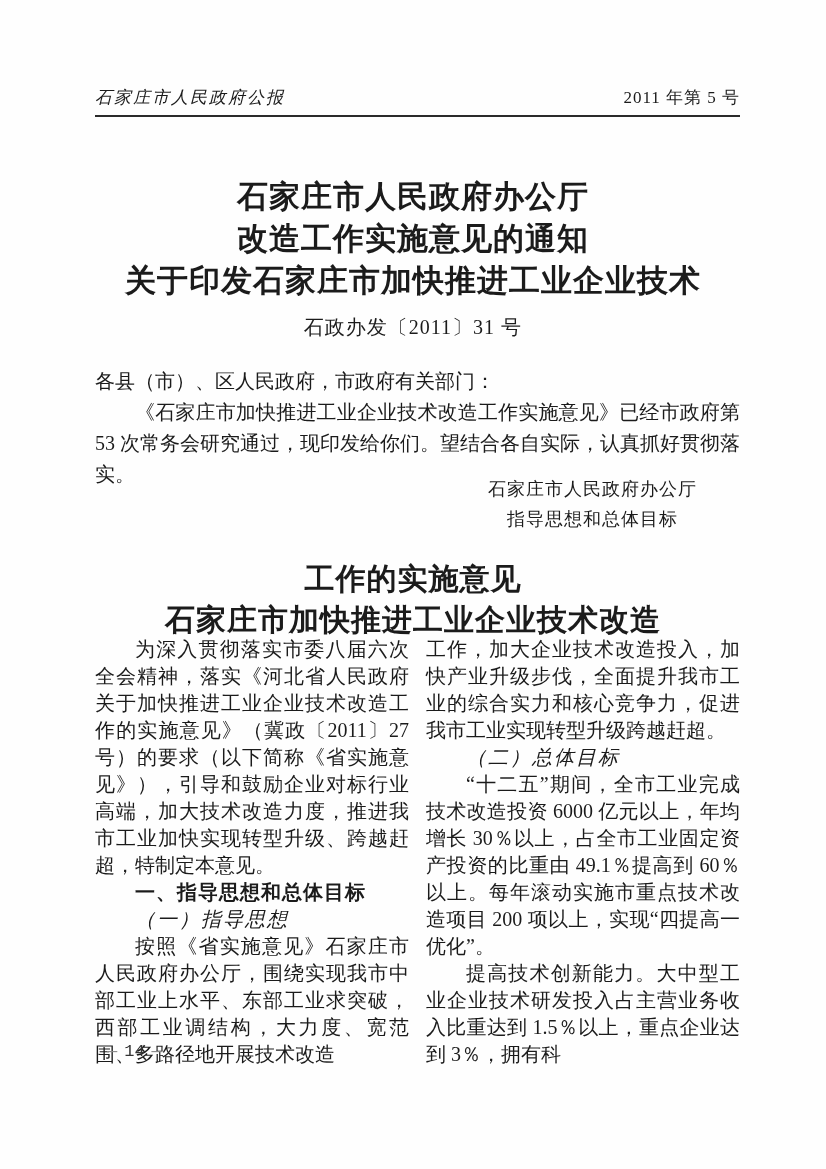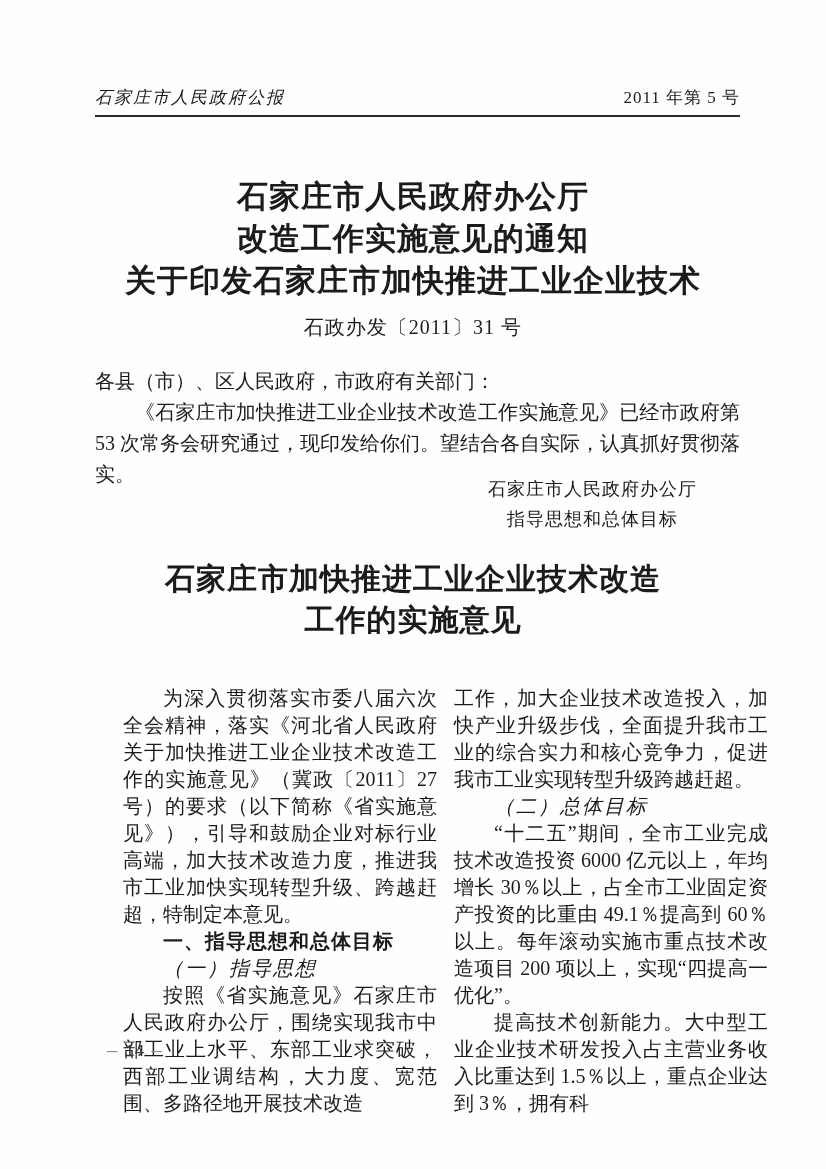--- a/index.html
+++ b/index.html
@@ -65,24 +65,23 @@
     top: 558px; left: 0; width: 100%;
     text-align: center;
     font-weight: bold;
     font-size: 30px;
     line-height: 41px;
     letter-spacing: 1px;
   }
   
   .columns {
     position: absolute;
-    top: 685px; left: 95px; width: 645px;
+    top: 636px; left: 95px; width: 645px;
     display: flex;
     gap: 17px;
-    margin-left: 28px;
   }
   .column {
     flex: 1 1 0;
     font-size: 20px;
     line-height: 27px;
     text-align: justify;
   }
   .column p { margin: 0; }
   .column p.indent { text-indent: 2em; }
   .column p.heading1 {
@@ -123,22 +122,22 @@
     <p>各县（市）、区人民政府，市政府有关部门：</p>
     <p class="indent2">《石家庄市加快推进工业企业技术改造工作实施意见》已经市政府第 53 次常务会研究通过，现印发给你们。望结合各自实际，认真抓好贯彻落实。</p>
   </div>
 
   <div class="signature">
     <div>石家庄市人民政府办公厅</div>
     <div>指导思想和总体目标</div>
   </div>
 
   <div class="impl-title">
+    <div>工作的实施意见</div>
     <div>石家庄市加快推进工业企业技术改造</div>
-    <div>工作的实施意见</div>
   </div>
 
   <div class="columns">
     <div class="column">
         <p class="body indent">为深入贯彻落实市委八届六次全会精神，落实《河北省人民政府关于加快推进工业企业技术改造工作的实施意见》（冀政〔2011〕27 号）的要求（以下简称《省实施意见》），引导和鼓励企业对标行业高端，加大技术改造力度，推进我市工业加快实现转型升级、跨越赶超，特制定本意见。</p>
         <p class="heading1 indent">一、指导思想和总体目标</p>
         <p class="heading2 indent">（一）指导思想</p>
         <p class="body indent">按照《省实施意见》石家庄市人民政府办公厅，围绕实现我市中部工业上水平、东部工业求突破，西部工业调结构，大力度、宽范围、多路径地开展技术改造</p>
       </div>
     <div class="column">

